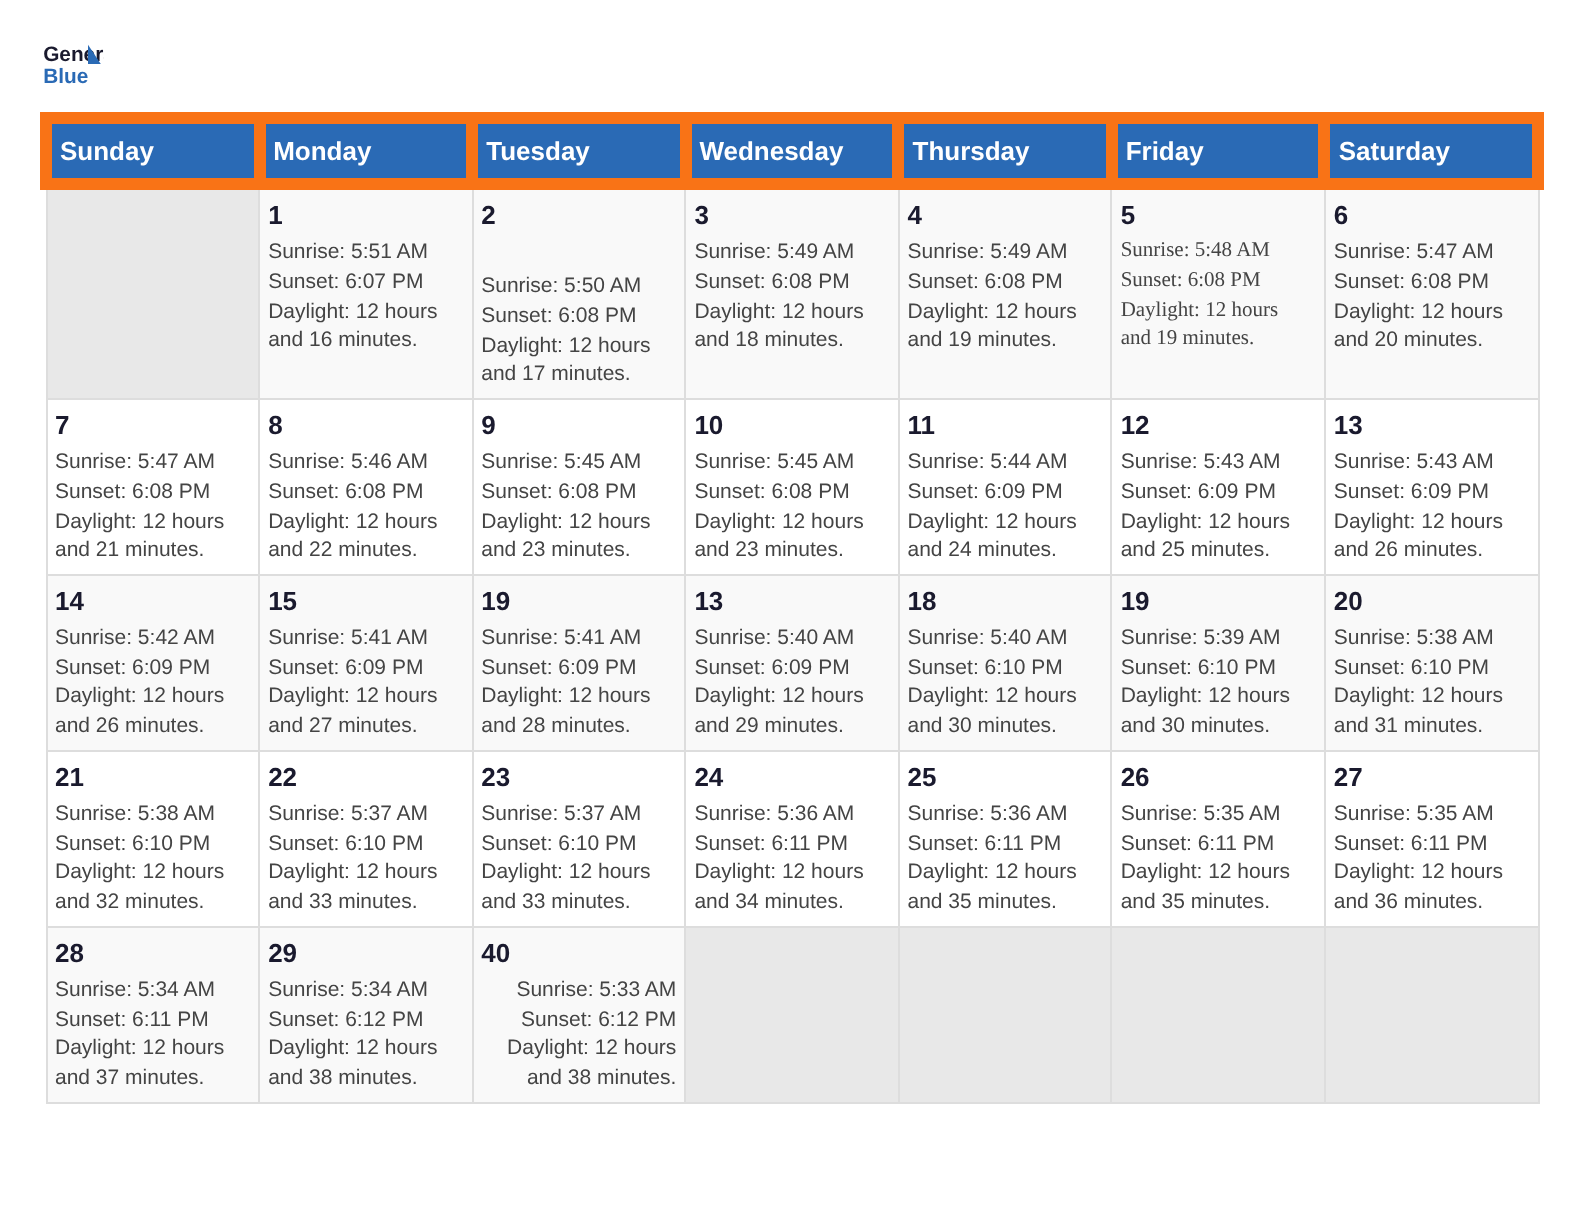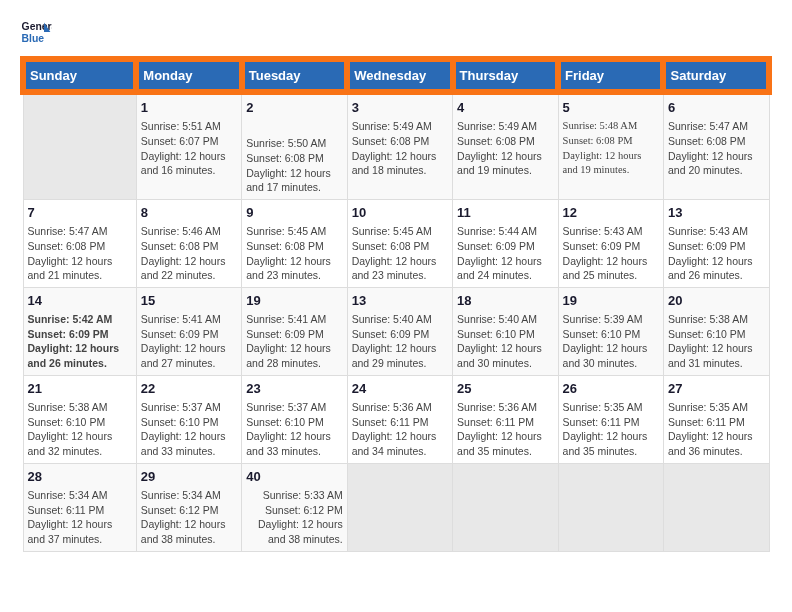--- a/index.html
+++ b/index.html
@@ -208,21 +208,21 @@
           <span class="day-number">13</span>
           <div class="day-info" style="white-space: pre-line;">Sunrise: 5:43 AM
 Sunset: 6:09 PM
 Daylight: 12 hours
 and 26 minutes.</div>
         </td>
       </tr>
       <tr class="week-row">
         <td>
           <span class="day-number">14</span>
-          <div class="day-info" style="white-space: pre-line; font-weight: bold;">Sunrise: 5:42 AM
+          <div class="day-info" style="white-space: pre-line;">Sunrise: 5:42 AM
 Sunset: 6:09 PM
 Daylight: 12 hours
 and 26 minutes.</div>
         </td>
         <td>
           <span class="day-number">15</span>
           <div class="day-info" style="white-space: pre-line;">Sunrise: 5:41 AM
 Sunset: 6:09 PM
 Daylight: 12 hours
 and 27 minutes.</div>

